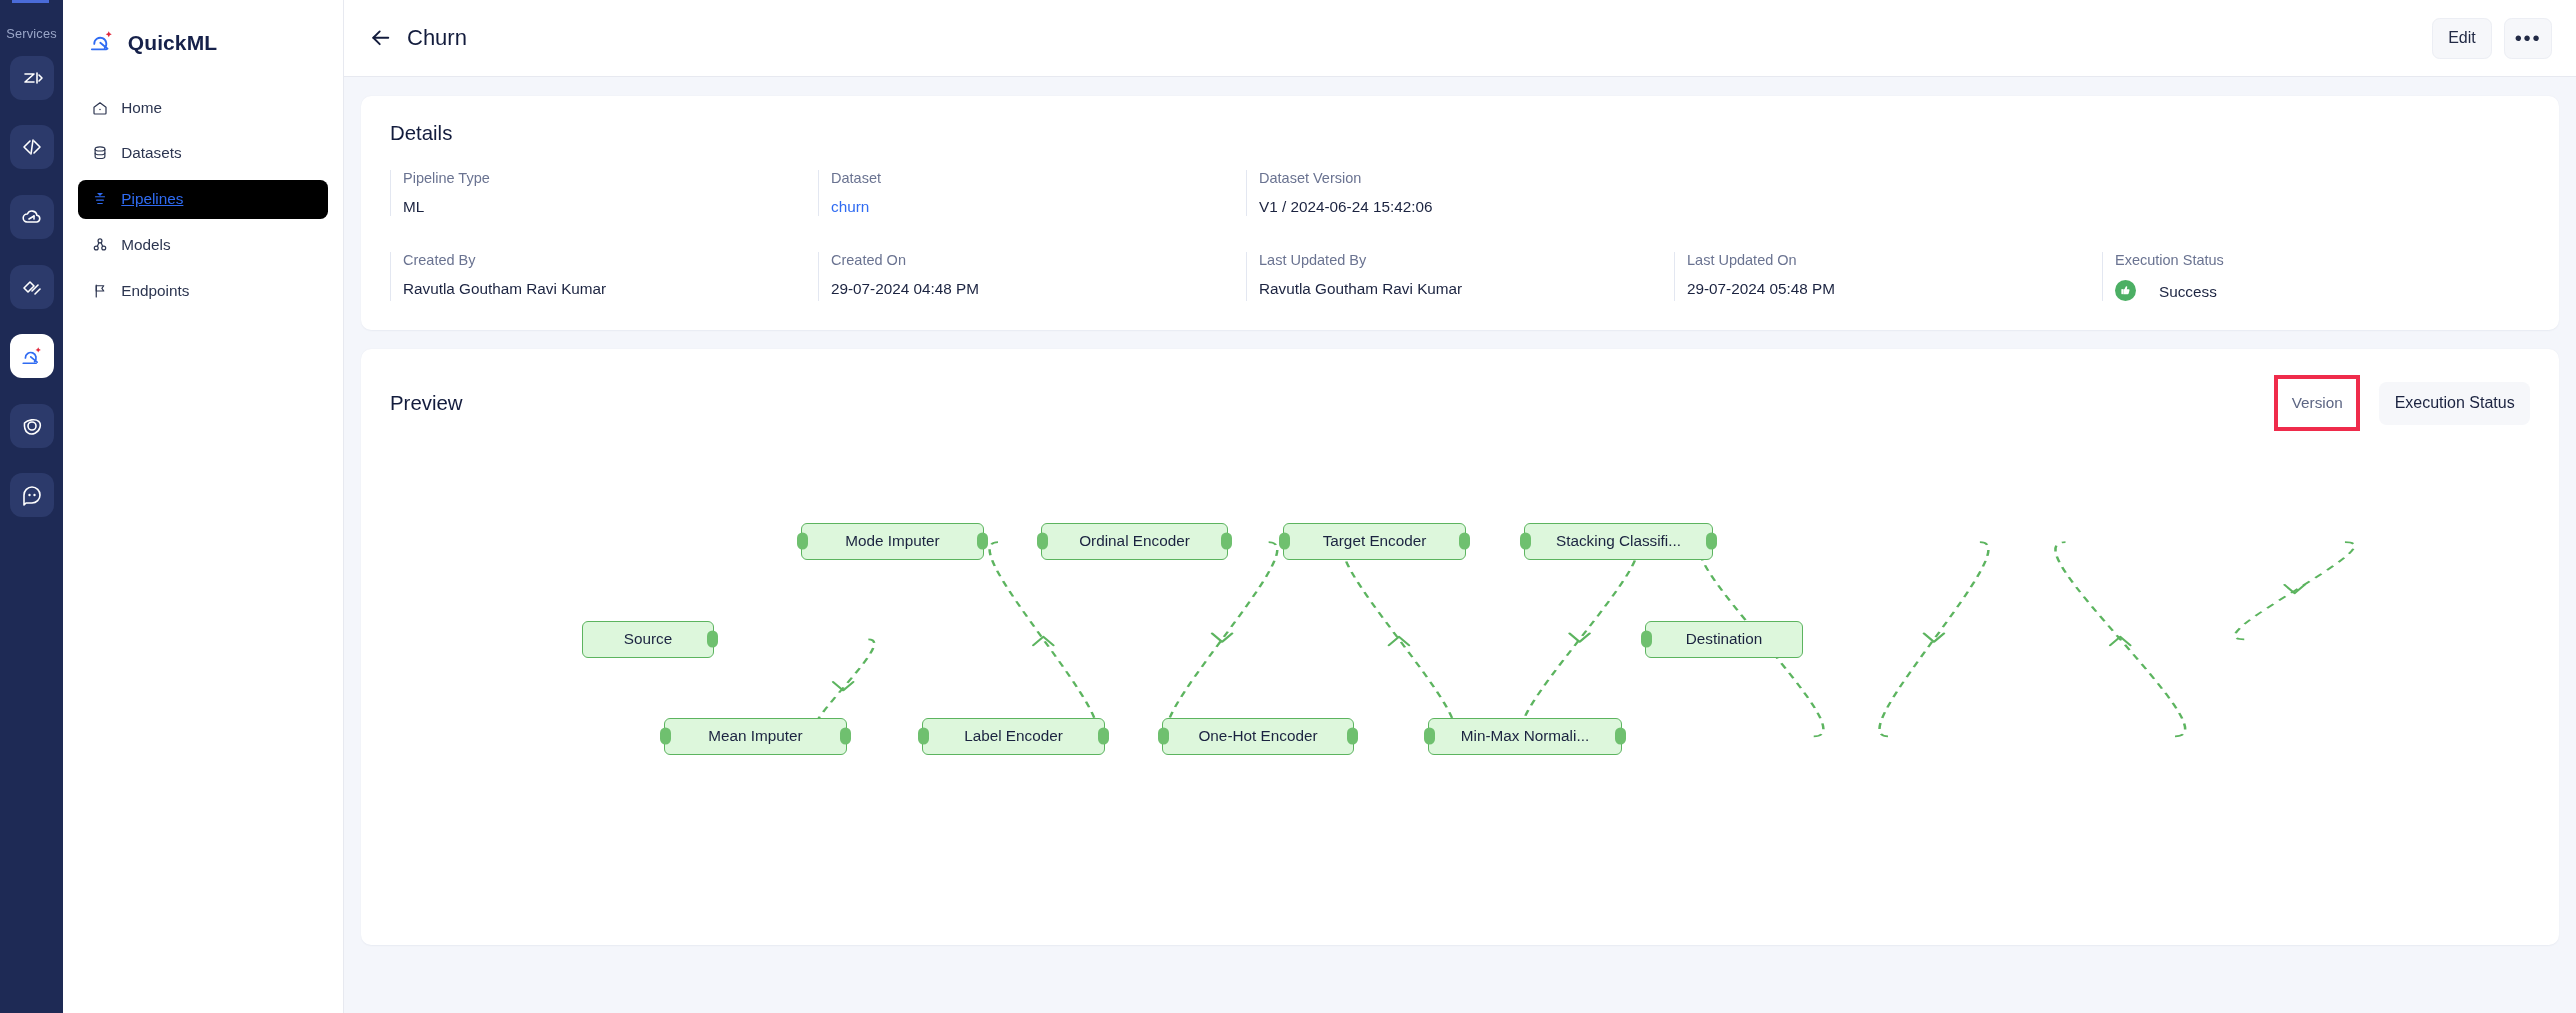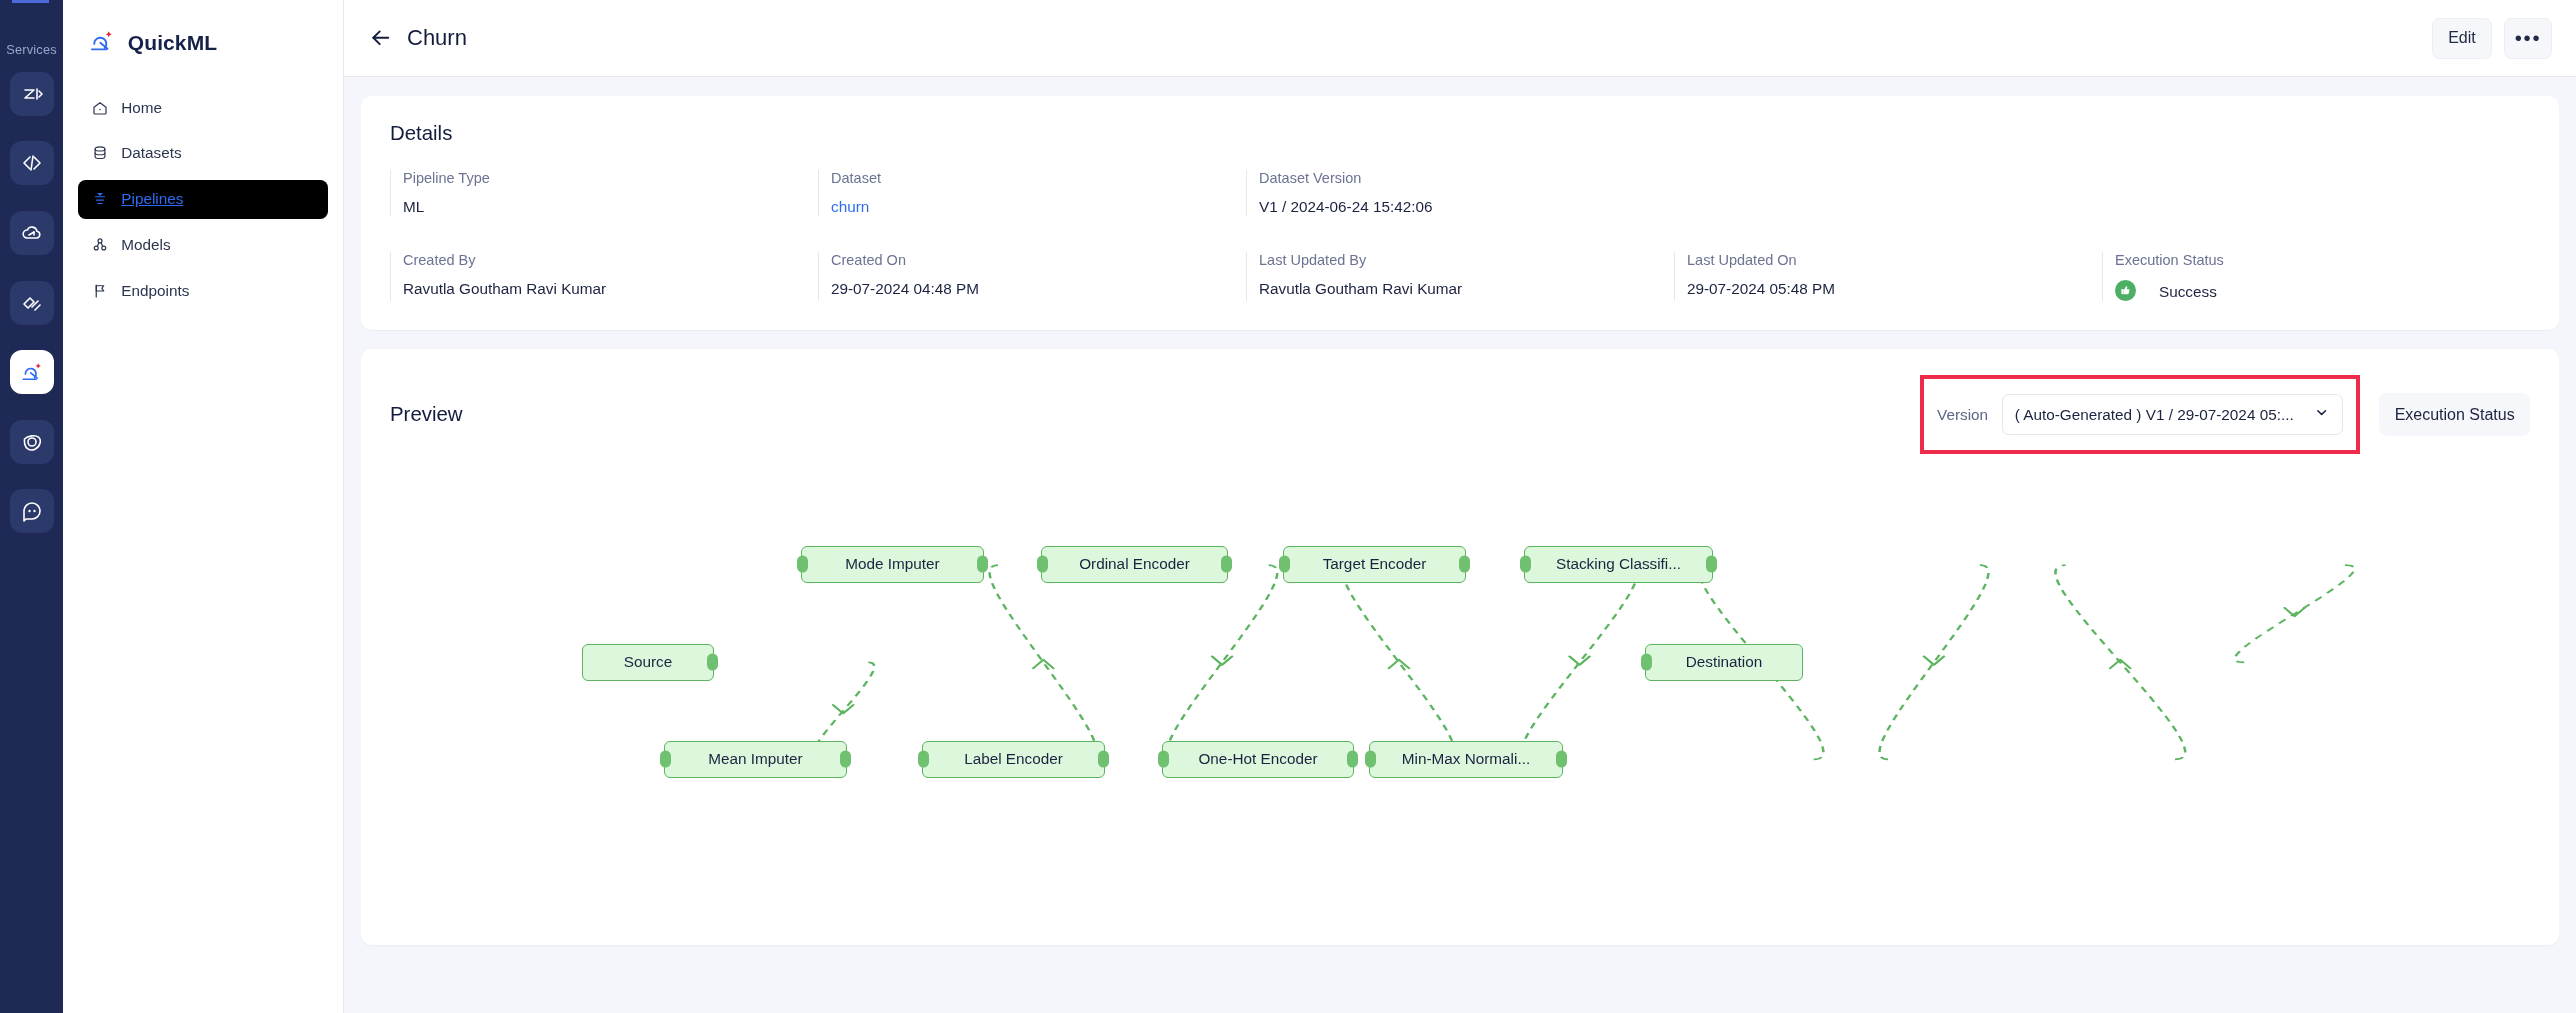--- a/index.html
+++ b/index.html
@@ -9,21 +9,21 @@
     background: #ffffff;
     overflow: hidden;
   }
   .app { display: flex; width: 2576px; height: 1014px; }
 
   
   .rail {
     width: 63px; flex: 0 0 63px; height: 1014px;
     background: #1e2a55;
     display: flex; flex-direction: column; align-items: center;
-    padding-top: 28px;
+    padding-top: 12px;
     position: relative;
   }
   .rail-top-line {
     position: absolute; top: 0; left: 12px; width: 37px; height: 2.6px;
     background: #4a6bd8;
   }
   .rail-label {
     color: #9aa6c8; font-size: 12.8px; letter-spacing: 0.2px;
     margin-top: 13.6px; margin-bottom: 15.3px;
     white-space: nowrap;
@@ -349,28 +349,20 @@
           </div>
         </div>
       </div>
 
       <div class="card preview">
         <div class="preview-head">
           <div class="section-title">Preview</div>
           <div class="sp"></div>
           <div class="version-wrap">
             <span class="version-label">Version</span>
-            <div class="version-select">
-              <span class="vsel-text">( Auto-Generated ) V1 / 29-07-2024 05:...</span>
-              <span>
-                <svg width="15.3" height="15.3" viewBox="0 0 24 24" fill="none" stroke="#131c3d" stroke-width="2.4">
-                  <path d="M6 9l6 6 6-6" stroke-linecap="round" stroke-linejoin="round"></path>
-                </svg>
-              </span>
-            </div>
           </div>
           <div class="exec-btn">Execution Status</div>
         </div>
 
         <div class="canvas">
           <svg class="edges" viewBox="0 0 1700 560" preserveAspectRatio="none">
             <g id="edge-layer" stroke="#5cb45f" stroke-width="2" fill="none" stroke-dasharray="7 6">
                 <path d="M 380 234 C 406 234, 314 348, 340 348"></path>
                 <path d="M 555 348 C 594.6 348, 443.4 120, 483 120"></path>
                 <path d="M 698 120 C 738.7 120, 583.3 348, 624 348"></path>
@@ -421,21 +413,21 @@
               <div class="node" style="left: 772px; top: 278px; width: 192px;">
                 <span>One-Hot Encoder</span>
                 <span class="handle l"></span>
                 <span class="handle r"></span>
               </div>
               <div class="node" style="left: 893px; top: 83px; width: 183px;">
                 <span>Target Encoder</span>
                 <span class="handle l"></span>
                 <span class="handle r"></span>
               </div>
-              <div class="node" style="left: 979px; top: 278px; width: 194px; align-items: center;">
+              <div class="node" style="left: 1038px; top: 278px; width: 194px; align-items: center;">
                 <span>Min-Max Normali...</span>
                 <span class="handle l"></span>
                 <span class="handle r"></span>
               </div>
               <div class="node" style="left: 1134px; top: 83px; width: 189px;">
                 <span>Stacking Classifi...</span>
                 <span class="handle l"></span>
                 <span class="handle r"></span>
               </div>
               <div class="node" style="left: 1255px; top: 181px; width: 158px;">

